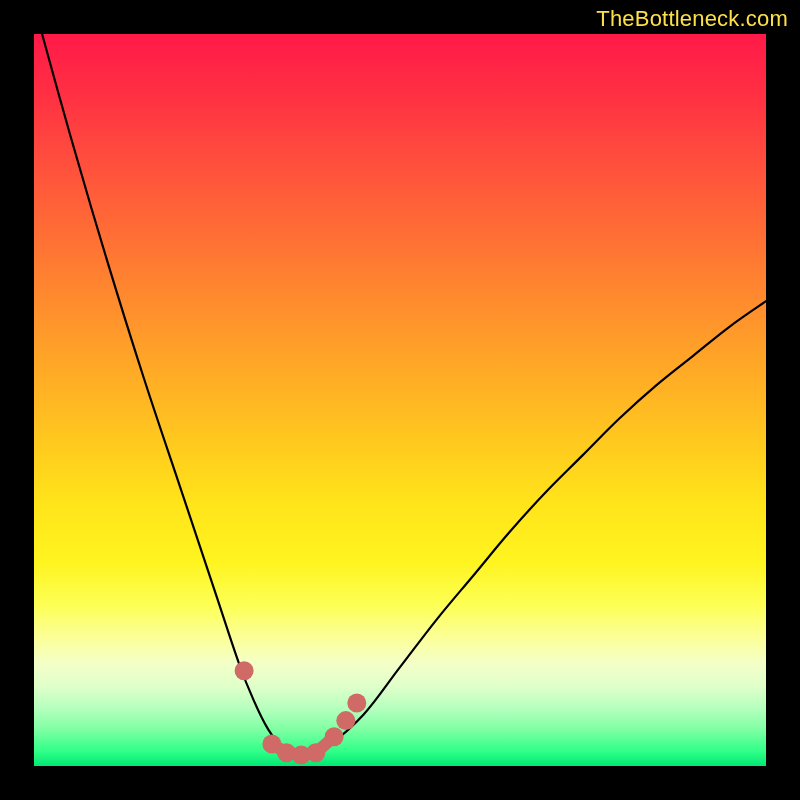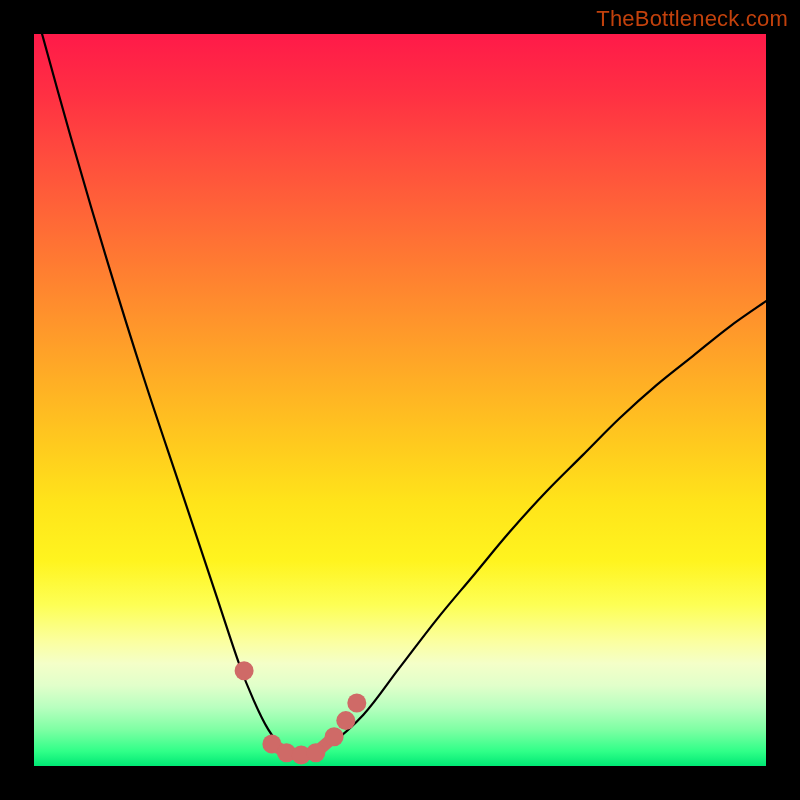--- a/index.html
+++ b/index.html
@@ -42,21 +42,21 @@
       #e1ffca 89%,
       #b8ffbf 92%,
       #7fffa4 95%,
       #30ff88 98%,
       #00e874 100%);
   }
   .watermark {
     position: absolute;
     top: 6px;
     right: 12px;
-    color: #c2410c;
+    color: #fde047;
     font-size: 22px;
     letter-spacing: 0.2px;
     user-select: none;
   }
   svg.overlay {
     position: absolute;
     left: 0;
     top: 0;
     width: 732px;
     height: 732px;

